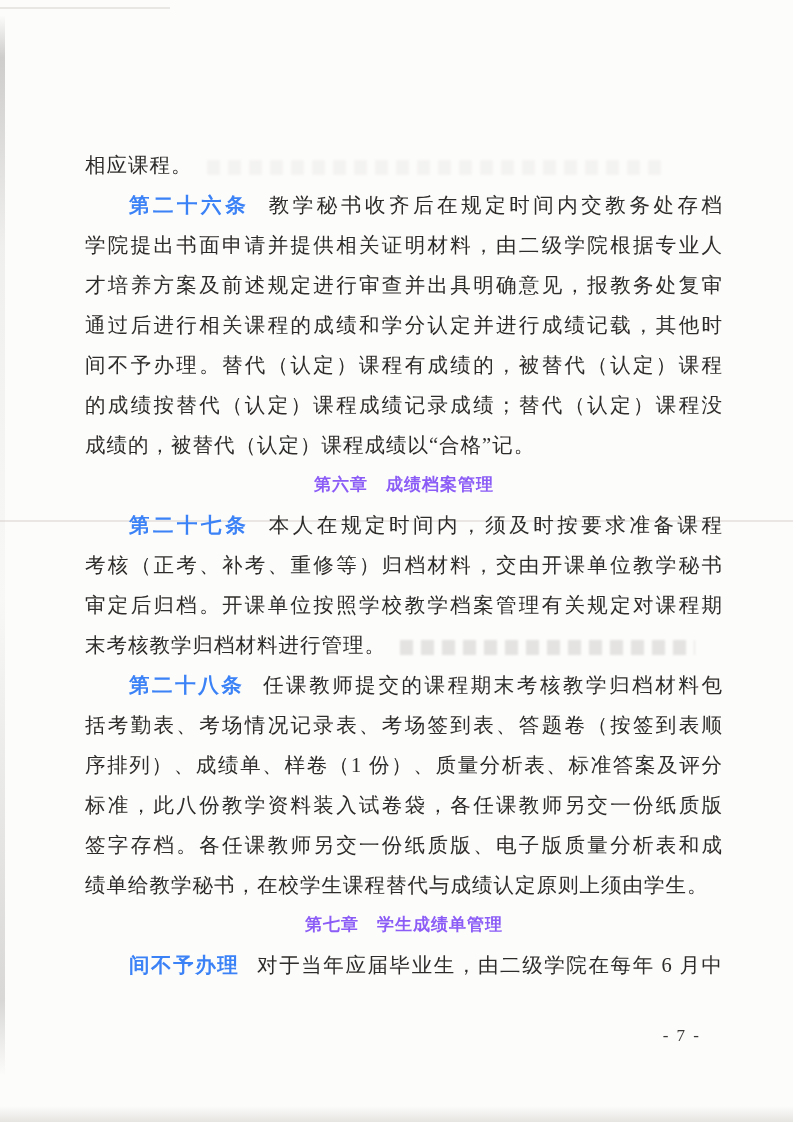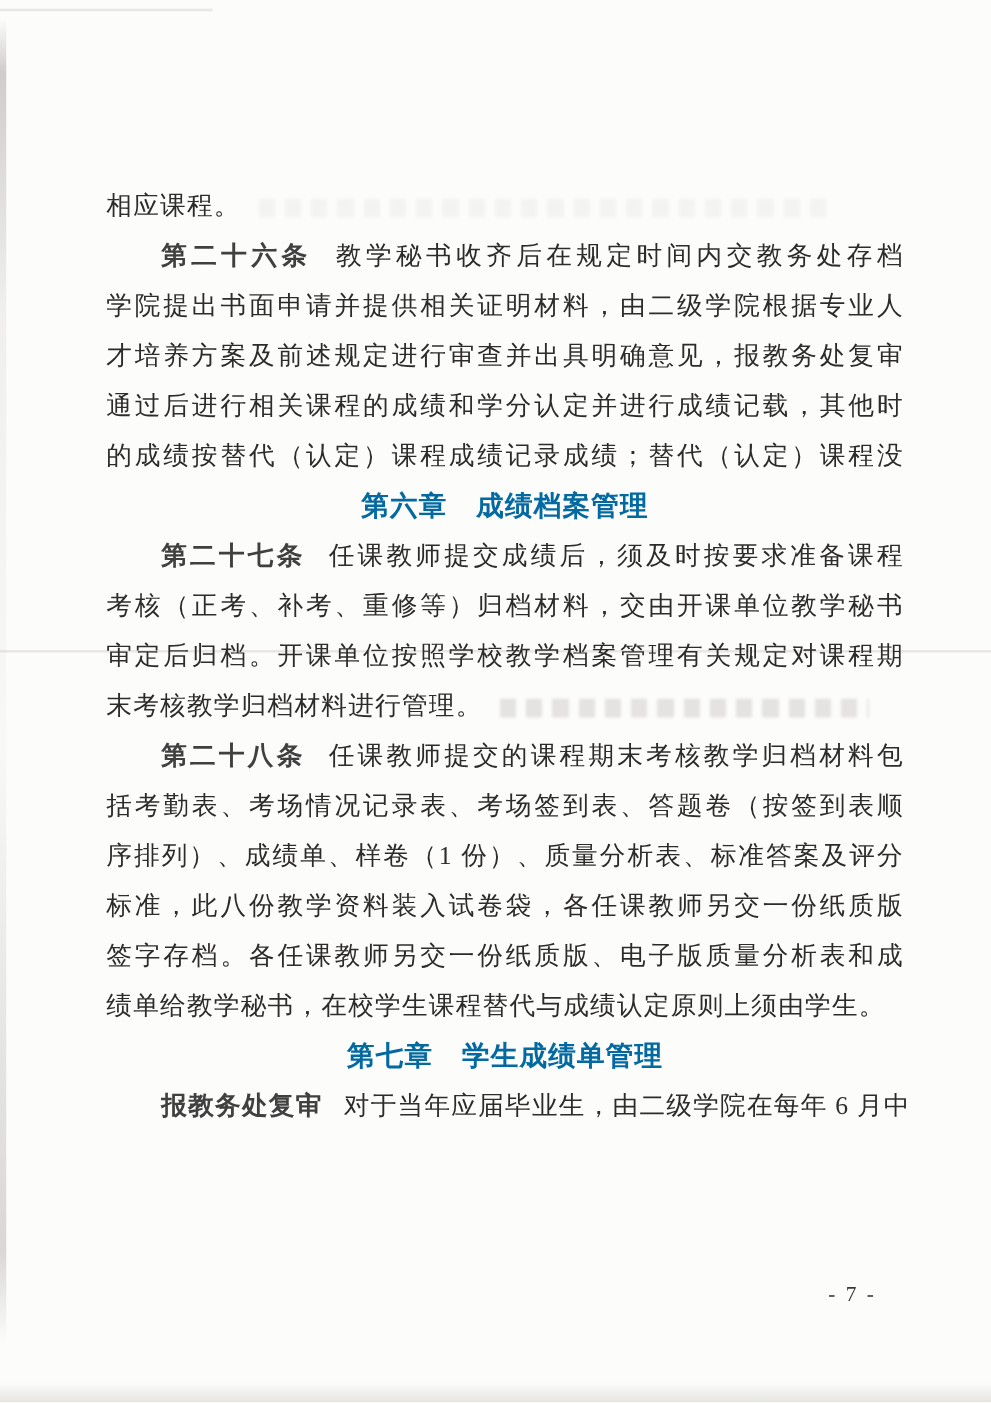--- a/index.html
+++ b/index.html
@@ -52,27 +52,27 @@
   .line.body-end {
     text-align: left;
     text-align-last: left;
   }
   .line.para-start { text-indent: 44px; }
   .line.heading {
     text-align: center;
     text-align-last: center;
     font-family: "Liberation Sans", sans-serif;
     font-weight: 700;
-    font-size: 22px;
-    color: #0369a1;
+    font-size: 17px;
+    color: #8b5cf6;
   }
   .article-no {
     font-family: "Liberation Sans", sans-serif;
     font-weight: 700;
-    color: #404040;
+    color: #3b82f6;
   }
   .article-gap { display: inline-block; width: 17px; }
   .ghost {
     display: inline-block;
     height: 15px;
     vertical-align: middle;
     margin-left: 14px;
     filter: blur(1.3px);
     background: repeating-linear-gradient(90deg,
       rgba(118,112,106,0.6) 0 13px, rgba(118,112,106,0) 13px 21px);
@@ -95,30 +95,32 @@
   <div class="edge-top"></div>
   <div class="scan-streak"></div>
   <div class="edge-bottom"></div>
 
   <div class="content">
       <div class="line body-end">相应课程。<span class="ghost" style="width: 460px; opacity: 0.1;"></span></div>
       <div class="line para-start"><span class="article-no">第二十六条</span><span class="article-gap"></span><span>教学秘书收齐后在规定时间内交教务处存档</span></div>
       <div class="line body">学院提出书面申请并提供相关证明材料，由二级学院根据专业人</div>
       <div class="line body">才培养方案及前述规定进行审查并出具明确意见，报教务处复审</div>
       <div class="line body">通过后进行相关课程的成绩和学分认定并进行成绩记载，其他时</div>
+      <div class="line body">间不予办理。替代（认定）课程有成绩的，被替代（认定）课程</div>
       <div class="line body">的成绩按替代（认定）课程成绩记录成绩；替代（认定）课程没</div>
+      <div class="line body-end">成绩的，被替代（认定）课程成绩以“合格”记。</div>
       <div class="line heading">第六章　成绩档案管理</div>
-      <div class="line para-start"><span class="article-no">第二十七条</span><span class="article-gap"></span><span>任课教师提交成绩后，须及时按要求准备课程</span></div>
+      <div class="line para-start"><span class="article-no">第二十七条</span><span class="article-gap"></span><span>本人在规定时间内，须及时按要求准备课程</span></div>
       <div class="line body">考核（正考、补考、重修等）归档材料，交由开课单位教学秘书</div>
       <div class="line body">审定后归档。开课单位按照学校教学档案管理有关规定对课程期</div>
       <div class="line body-end">末考核教学归档材料进行管理。<span class="ghost" style="width: 295px; opacity: 0.3;"></span></div>
       <div class="line para-start"><span class="article-no">第二十八条</span><span class="article-gap"></span><span>任课教师提交的课程期末考核教学归档材料包</span></div>
       <div class="line body">括考勤表、考场情况记录表、考场签到表、答题卷（按签到表顺</div>
       <div class="line body">序排列）、成绩单、样卷（1 份）、质量分析表、标准答案及评分</div>
       <div class="line body">标准，此八份教学资料装入试卷袋，各任课教师另交一份纸质版</div>
       <div class="line body">签字存档。各任课教师另交一份纸质版、电子版质量分析表和成</div>
       <div class="line body-end">绩单给教学秘书，在校学生课程替代与成绩认定原则上须由学生。</div>
       <div class="line heading">第七章　学生成绩单管理</div>
-      <div class="line para-start"><span class="article-no">报教务处复审</span><span class="article-gap"></span><span>对于当年应届毕业生，由二级学院在每年 6 月中</span></div>
+      <div class="line para-start"><span class="article-no">间不予办理</span><span class="article-gap"></span><span>对于当年应届毕业生，由二级学院在每年 6 月中</span></div>
     </div>
 
   <div class="page-number">- 7 -</div>
 </div>
 
 </body></html>

